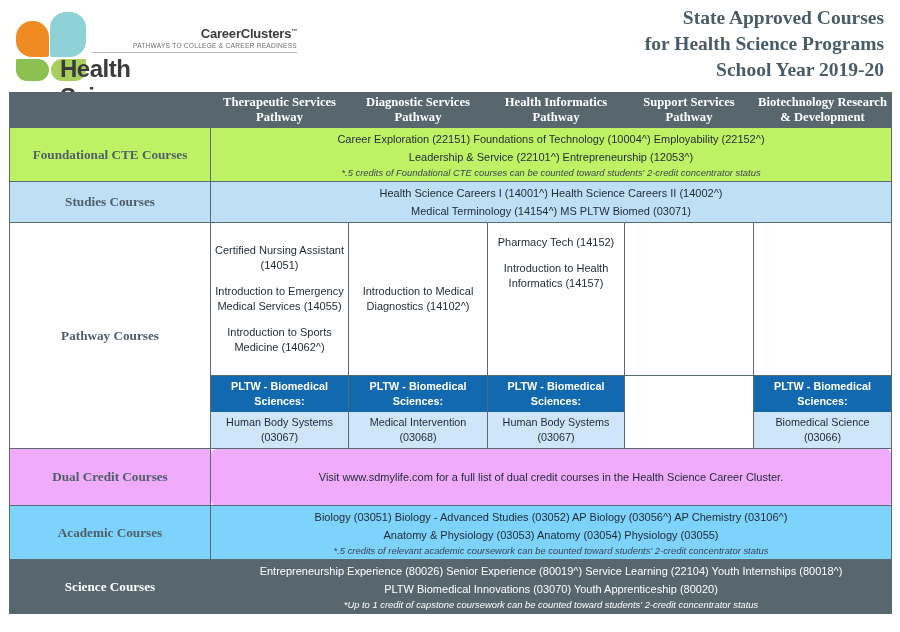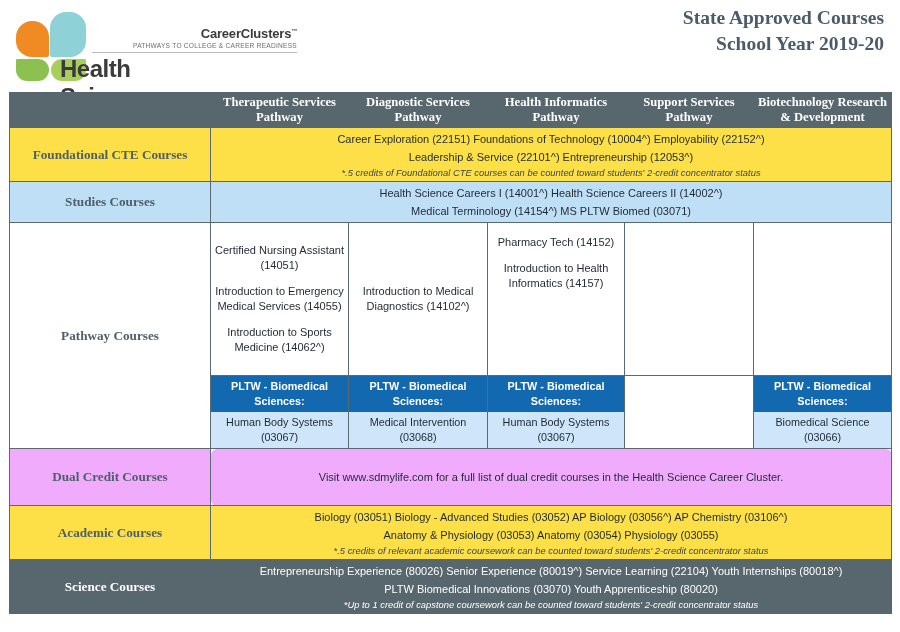--- a/index.html
+++ b/index.html
@@ -75,25 +75,25 @@
 
   
   .rowlab{
     font-family:"Liberation Serif", serif;
     font-weight:bold;font-size:13.2px;color:#4f5f68;
     text-align:center;
   }
   .rowlab.onslate{color:#ffffff;}
 
   
-  .bg-green{background:#fde047;}
+  .bg-green{background:#bef264;}
   .bg-blue{background:#bfdff7;}
   .bg-white{background:#ffffff;}
   .bg-teal{background:#f0abfc;}
-  .bg-peach{background:#fde047;}
+  .bg-peach{background:#7dd3fc;}
   .bg-slate{background:#58666e;}
 
   .content{
     font-family:"Liberation Sans", sans-serif;
     font-size:11px;color:#1f2933;text-align:center;line-height:18px;
   }
   .content.white{color:#ffffff;}
   .note{
     font-size:9.4px;font-style:italic;color:#3b4550;text-align:center;
     line-height:13px;
@@ -143,20 +143,21 @@
       </div>
       <div class="cc-block">
         <div class="cc-title"><span>CareerClusters</span><span class="cc-tm">™</span></div>
         <div class="cc-sub">PATHWAYS TO COLLEGE &amp; CAREER READINESS</div>
       </div>
       <div class="hs-title">Health Science</div>
     </div>
 
     <div class="doc-title">
       <div>State Approved Courses</div>
+      <div>for Health Science Programs</div>
       <div>School Year 2019-20</div>
     </div>
   </div>
 
   <table class="tbl">
     <colgroup>
       <col class="c0">
         <col class="c1">
         <col class="c2">
         <col class="c3">

